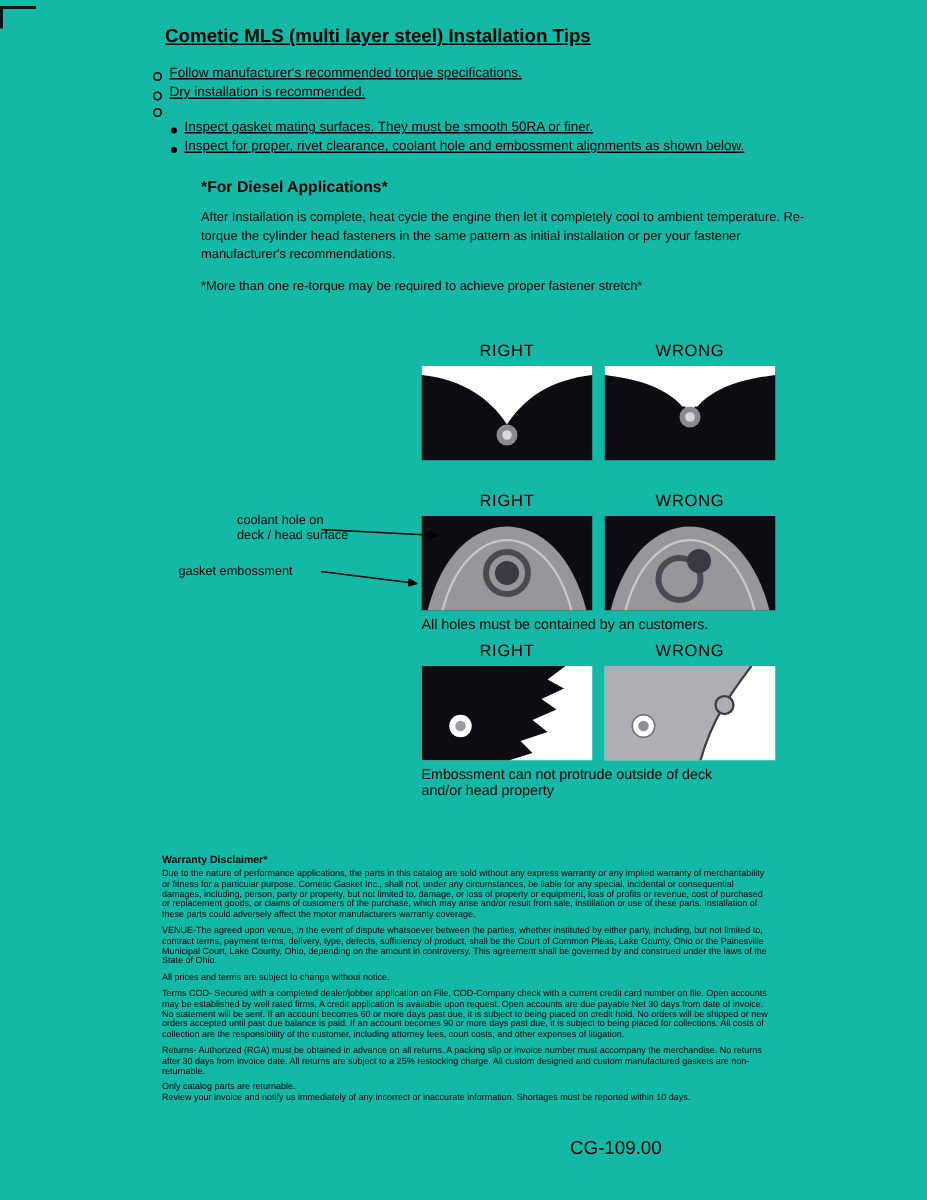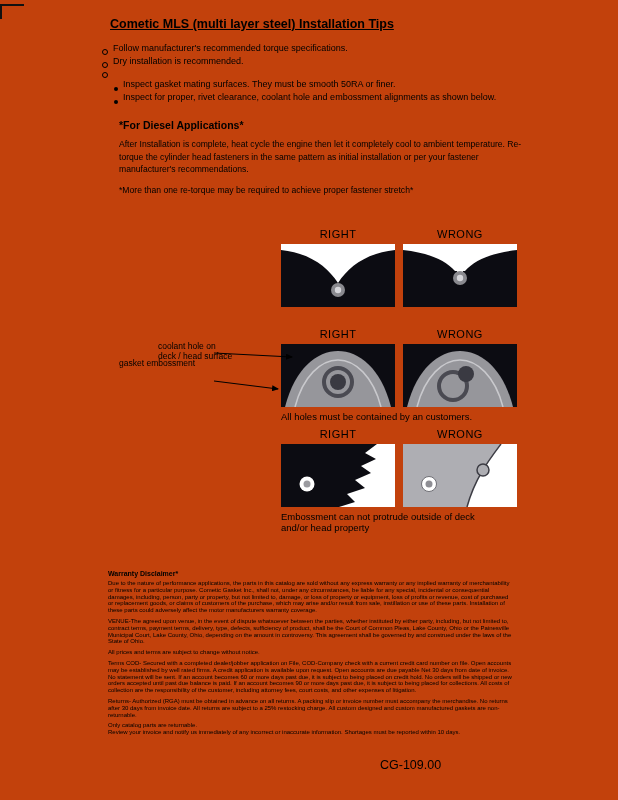--- a/index.html
+++ b/index.html
@@ -1,32 +1,32 @@
 <!DOCTYPE html>
 <html><head>
 <meta charset="utf-8">
 <style>
   html,body{margin:0;padding:0;}
   body{width:618px;height:800px;background:#ffffff;}
-  .page{position:relative;width:618px;height:800px;background:#c2410c;
+  .page{position:relative;width:618px;height:800px;background:#14b8a6;
         font-family:"Liberation Sans",sans-serif;color:#000;overflow:hidden;}
 
   .corner-mark{position:absolute;left:0;top:4px;width:22px;height:13px;
                border-top:2px solid #111;border-left:2px solid #111;}
 
   .title{position:absolute;left:110px;top:17px;margin:0;
          font-size:12.5px;font-weight:bold;text-decoration:underline;}
 
   .tips{position:absolute;left:102px;top:42px;width:424px;font-size:9px;}
-  .tip{display:flex;align-items:flex-end;line-height:13px;}
+  .tip{display:flex;align-items:center;line-height:13px;text-decoration:underline;}
   .m-circle{flex:0 0 auto;width:4px;height:4px;border:1px solid #000;border-radius:50%;margin:4px 5px 0 0;}
   .m-dot{flex:0 0 auto;width:4px;height:4px;background:#000;border-radius:50%;margin:4.5px 5px 0 0;}
   .subtips{margin-left:12px;}
 
-  .diesel{position:absolute;left:119px;top:119px;width:410px;}
+  .diesel{position:absolute;left:134px;top:119px;width:410px;}
   .diesel h2{font-size:10.5px;font-weight:bold;margin:0 0 7px 0;}
   .diesel p{font-size:8.6px;line-height:12.5px;margin:0 0 8px 0;}
   .diesel p.note{margin:6px 0 0 0;}
 
   .diag{position:absolute;left:237px;width:236px;padding-left:44px;}
   .diag .labels{display:flex;gap:8px;height:16px;}
   .diag .labels span{width:114px;text-align:center;font-size:11px;letter-spacing:.5px;}
   .diag .panels{display:flex;gap:8px;}
   .diag .panels svg{display:block;}
   .diag .cap{font-size:9.5px;line-height:11px;padding-top:4px;}
@@ -123,21 +123,21 @@
         <circle cx="63" cy="30" r="8" fill="#3a3a42"></circle>
       </svg>
     </div>
     <div class="cap">All holes must be contained by an customers.</div>
   </div>
 
   <div class="annot" style="left:158px;top:341px;width:76px">
     <div>coolant hole on</div>
     <div>deck / head surface</div>
   </div>
-  <div class="annot" style="left:119px;top:358px">
+  <div class="annot" style="left:119px;top:375px">
     <span>gasket embossment</span>
   </div>
   <svg class="arrows" width="86" height="48" viewBox="0 0 86 48">
     <defs>
       <marker id="arr" markerWidth="7" markerHeight="6" refX="6" refY="3" orient="auto">
         <polygon points="0,0 7,3 0,6" fill="#000"></polygon>
       </marker>
     </defs>
     <line x1="0" y1="5" x2="78" y2="9" stroke="#000" stroke-width="1" marker-end="url(#arr)"></line>
     <line x1="0" y1="33" x2="64" y2="41" stroke="#000" stroke-width="1" marker-end="url(#arr)"></line>

